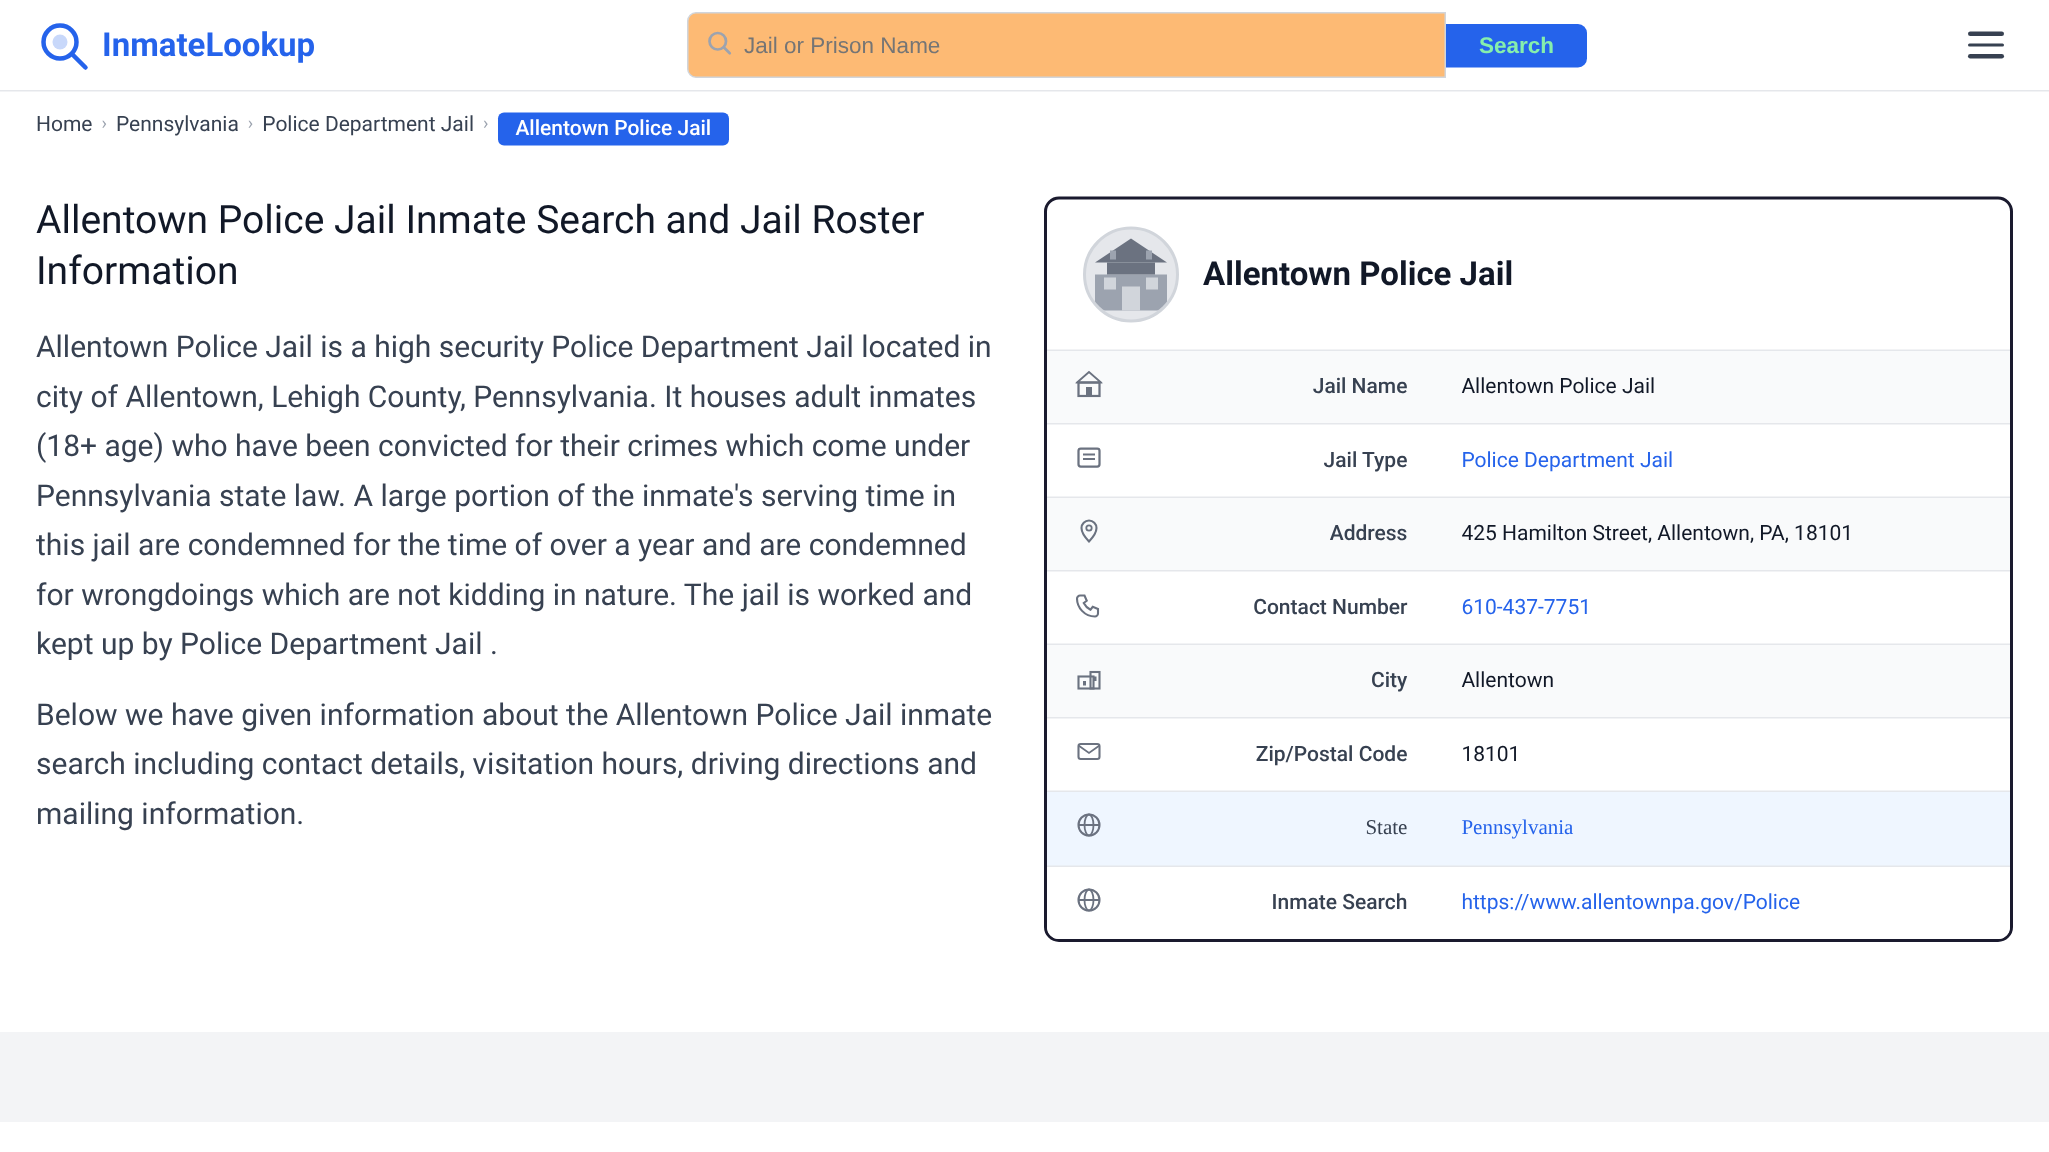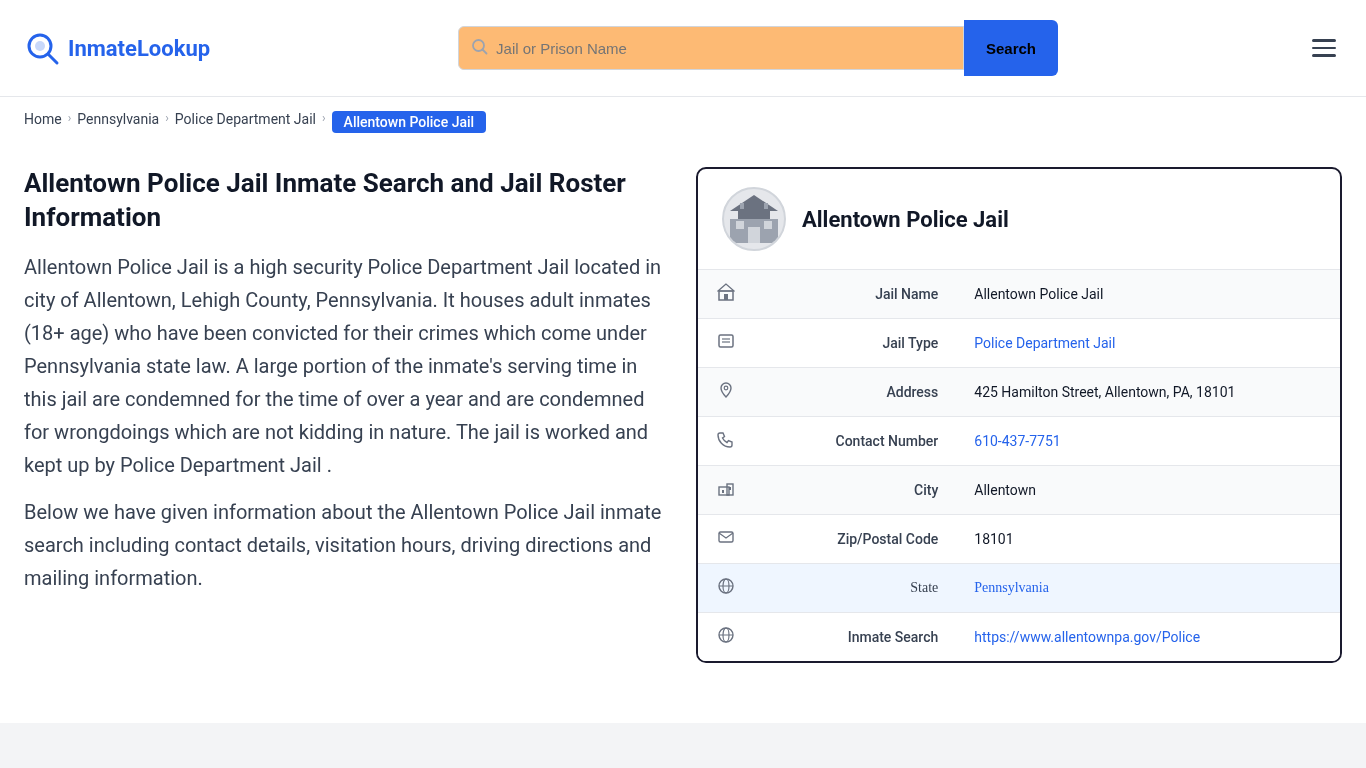--- a/index.html
+++ b/index.html
@@ -3,21 +3,21 @@
   <meta charset="utf-8">
   <style>
     * { margin: 0; padding: 0; box-sizing: border-box; }
     body { font-family: -apple-system, BlinkMacSystemFont, 'Segoe UI', Roboto, sans-serif; background: #fff; color: #333; font-size: 14px; }
 
     
     .header {
       display: flex;
       align-items: center;
       justify-content: space-between;
-      padding: 20px 24px;
+      padding: 8px 24px;
       border-bottom: 1px solid #e5e7eb;
       background: #fff;
     }
     .logo {
       display: flex;
       align-items: center;
       gap: 8px;
       text-decoration: none;
     }
     .logo-icon {
@@ -57,24 +57,24 @@
       width: 100%;
       background: transparent;
     }
     .search-icon-wrap {
       color: #9ca3af;
       margin-right: 8px;
       font-size: 16px;
     }
     .search-btn {
       background: #2563eb;
-      color: #000000;
+      color: #86efac;
       border: none;
       border-radius: 0 6px 6px 0;
-      height: 56px;
+      height: 29px;
       padding: 0 22px;
       font-size: 15px;
       font-weight: 600;
       cursor: pointer;
     }
     .hamburger {
       display: flex;
       flex-direction: column;
       gap: 5px;
       cursor: pointer;
@@ -117,21 +117,21 @@
       max-width: 1366px;
     }
 
     
     .left-content {
       flex: 0 0 640px;
       max-width: 640px;
     }
     .page-title {
       font-size: 26px;
-      font-weight: 700;
+      font-weight: 400;
       color: #111827;
       line-height: 1.3;
       margin-bottom: 16px;
     }
     .description {
       font-size: 20px;
       color: #374151;
       line-height: 1.65;
       margin-bottom: 14px;
     }

